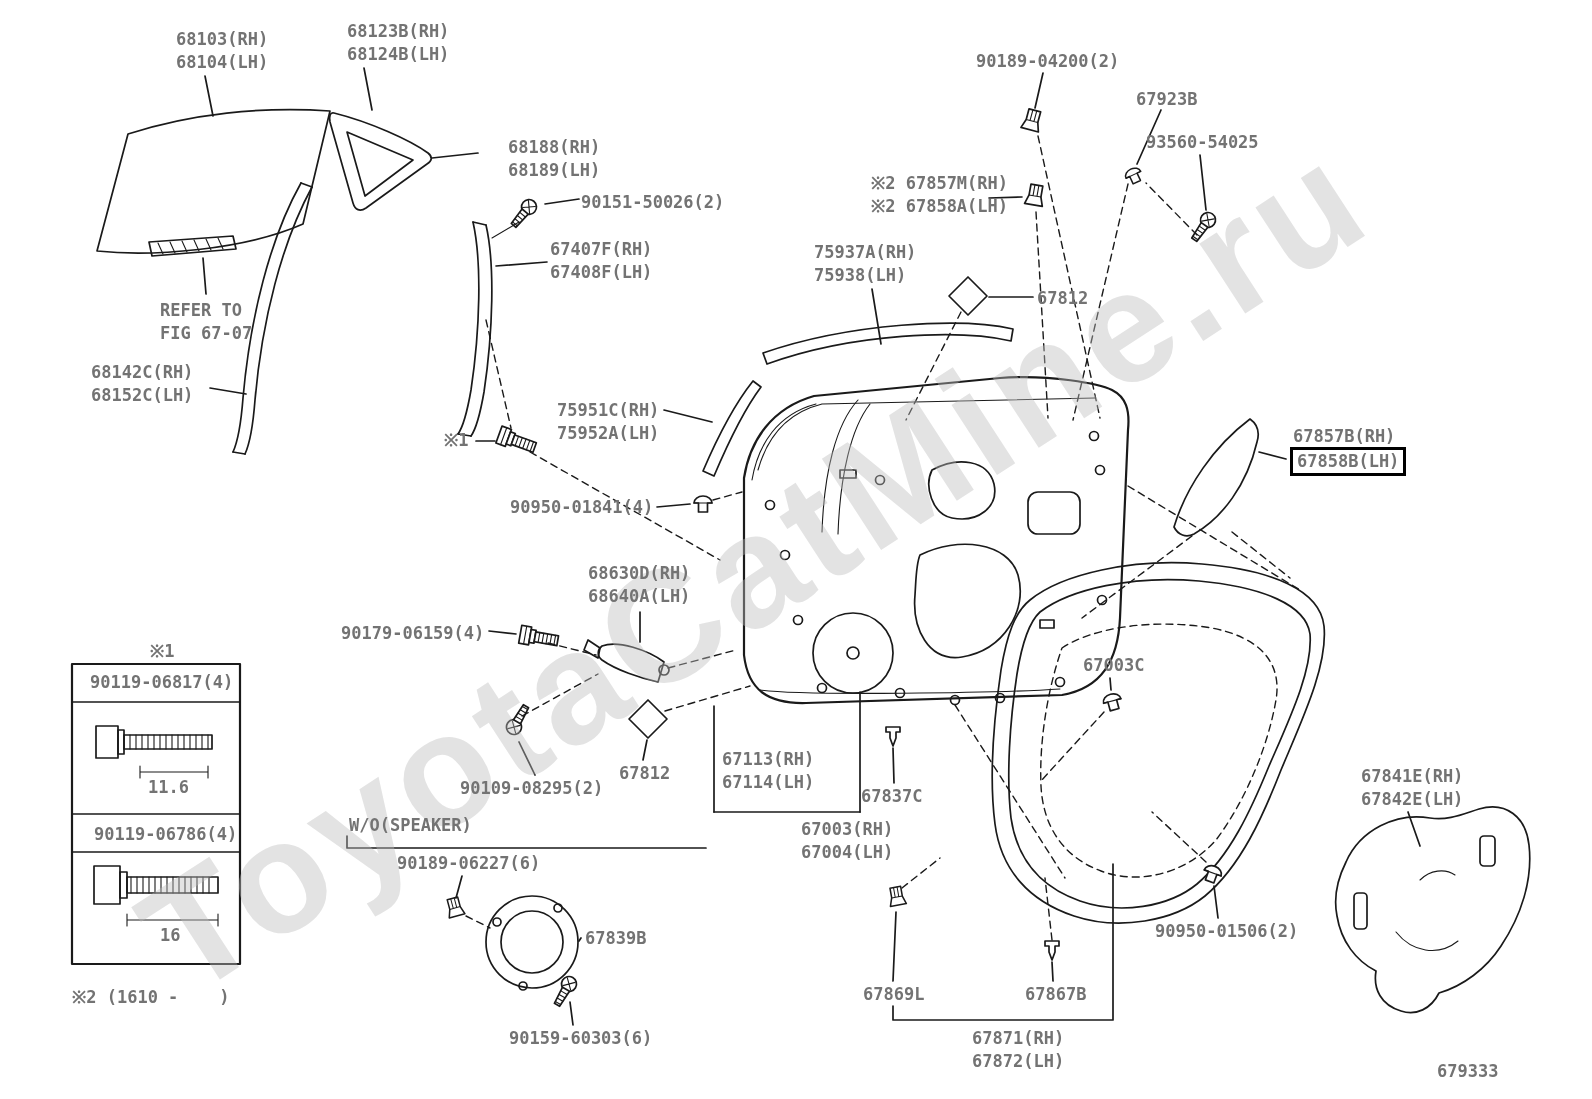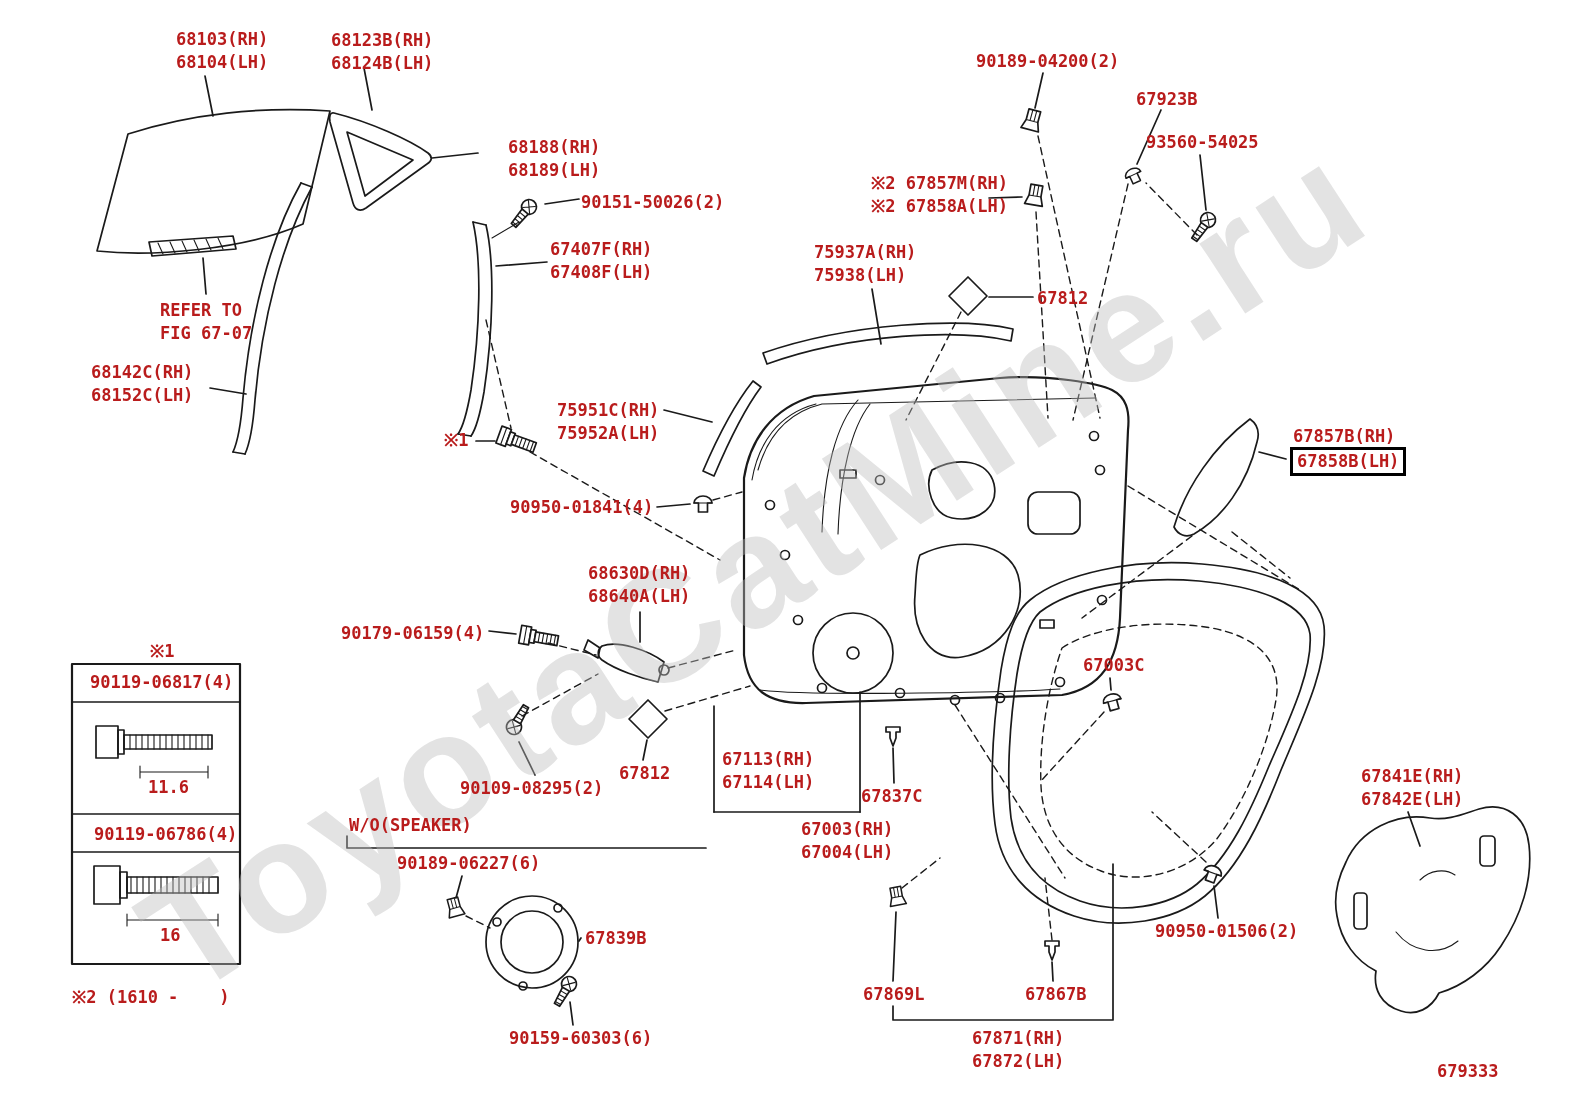--- a/index.html
+++ b/index.html
@@ -11,21 +11,21 @@
              pointer-events:none;z-index:2;}
   svg.art{position:absolute;left:0;top:0;z-index:1;}
   svg.art path,svg.art circle,svg.art rect,svg.art line,svg.art polyline
       {fill:none;stroke:#1a1a1a;stroke-width:1.7;stroke-linecap:round;stroke-linejoin:round;}
   svg.art .thin{stroke-width:1.1;}
   svg.art .thick{stroke-width:2.2;}
   svg.art .dash{stroke-dasharray:7 5;stroke-width:1.4;}
   svg.art .icf{fill:#fff;}
   .labels{position:absolute;inset:0;z-index:3;}
   .part-label{position:absolute;font-family:"DejaVu Sans Mono","Liberation Mono",monospace;
-              font-weight:700;font-size:17px;line-height:23px;color:#b91c1c;white-space:pre;}
+              font-weight:700;font-size:17px;line-height:23px;color:#737373;white-space:pre;}
   .part-label.boxed{border:3px solid #000;padding:0 4px;}
 </style>
 </head>
 <body>
 
 <div class="stage">
 
   <svg class="art" viewBox="0 0 1592 1099" width="1592" height="1099">
     <defs>
       <g id="ic-bolt">
@@ -290,21 +290,21 @@
       <path class="thin" d="M131,877 L131,893 M137,877 L137,893 M143,877 L143,893 M149,877 L149,893 M155,877 L155,893 M161,877 L161,893 M167,877 L167,893 M173,877 L173,893 M179,877 L179,893 M185,877 L185,893 M191,877 L191,893 M197,877 L197,893 M203,877 L203,893 M209,877 L209,893"></path>
       <path class="thin" d="M127,920 L218,920 M127,914 L127,926 M218,914 L218,926"></path>
     </g>
   </svg>
 
   <div class="watermark">ToyotaCatMine.ru</div>
 
   <div class="labels">
       <div class="part-label" style="left: 176px; top: 28px;">68103(RH)
 68104(LH)</div>
-      <div class="part-label" style="left: 331px; top: 20px; margin-top: 9px;">68123B(RH)
+      <div class="part-label" style="left: 347px; top: 20px;">68123B(RH)
 68124B(LH)</div>
       <div class="part-label" style="left: 480px; top: 136px; margin-left: 28px;">68188(RH)
 68189(LH)</div>
       <div class="part-label" style="left: 581px; top: 191px;">90151-50026(2)</div>
       <div class="part-label" style="left: 550px; top: 238px;">67407F(RH)
 67408F(LH)</div>
       <div class="part-label" style="left: 160px; top: 299px;">REFER TO
 FIG 67-07</div>
       <div class="part-label" style="left: 91px; top: 361px;">68142C(RH)
 68152C(LH)</div>

